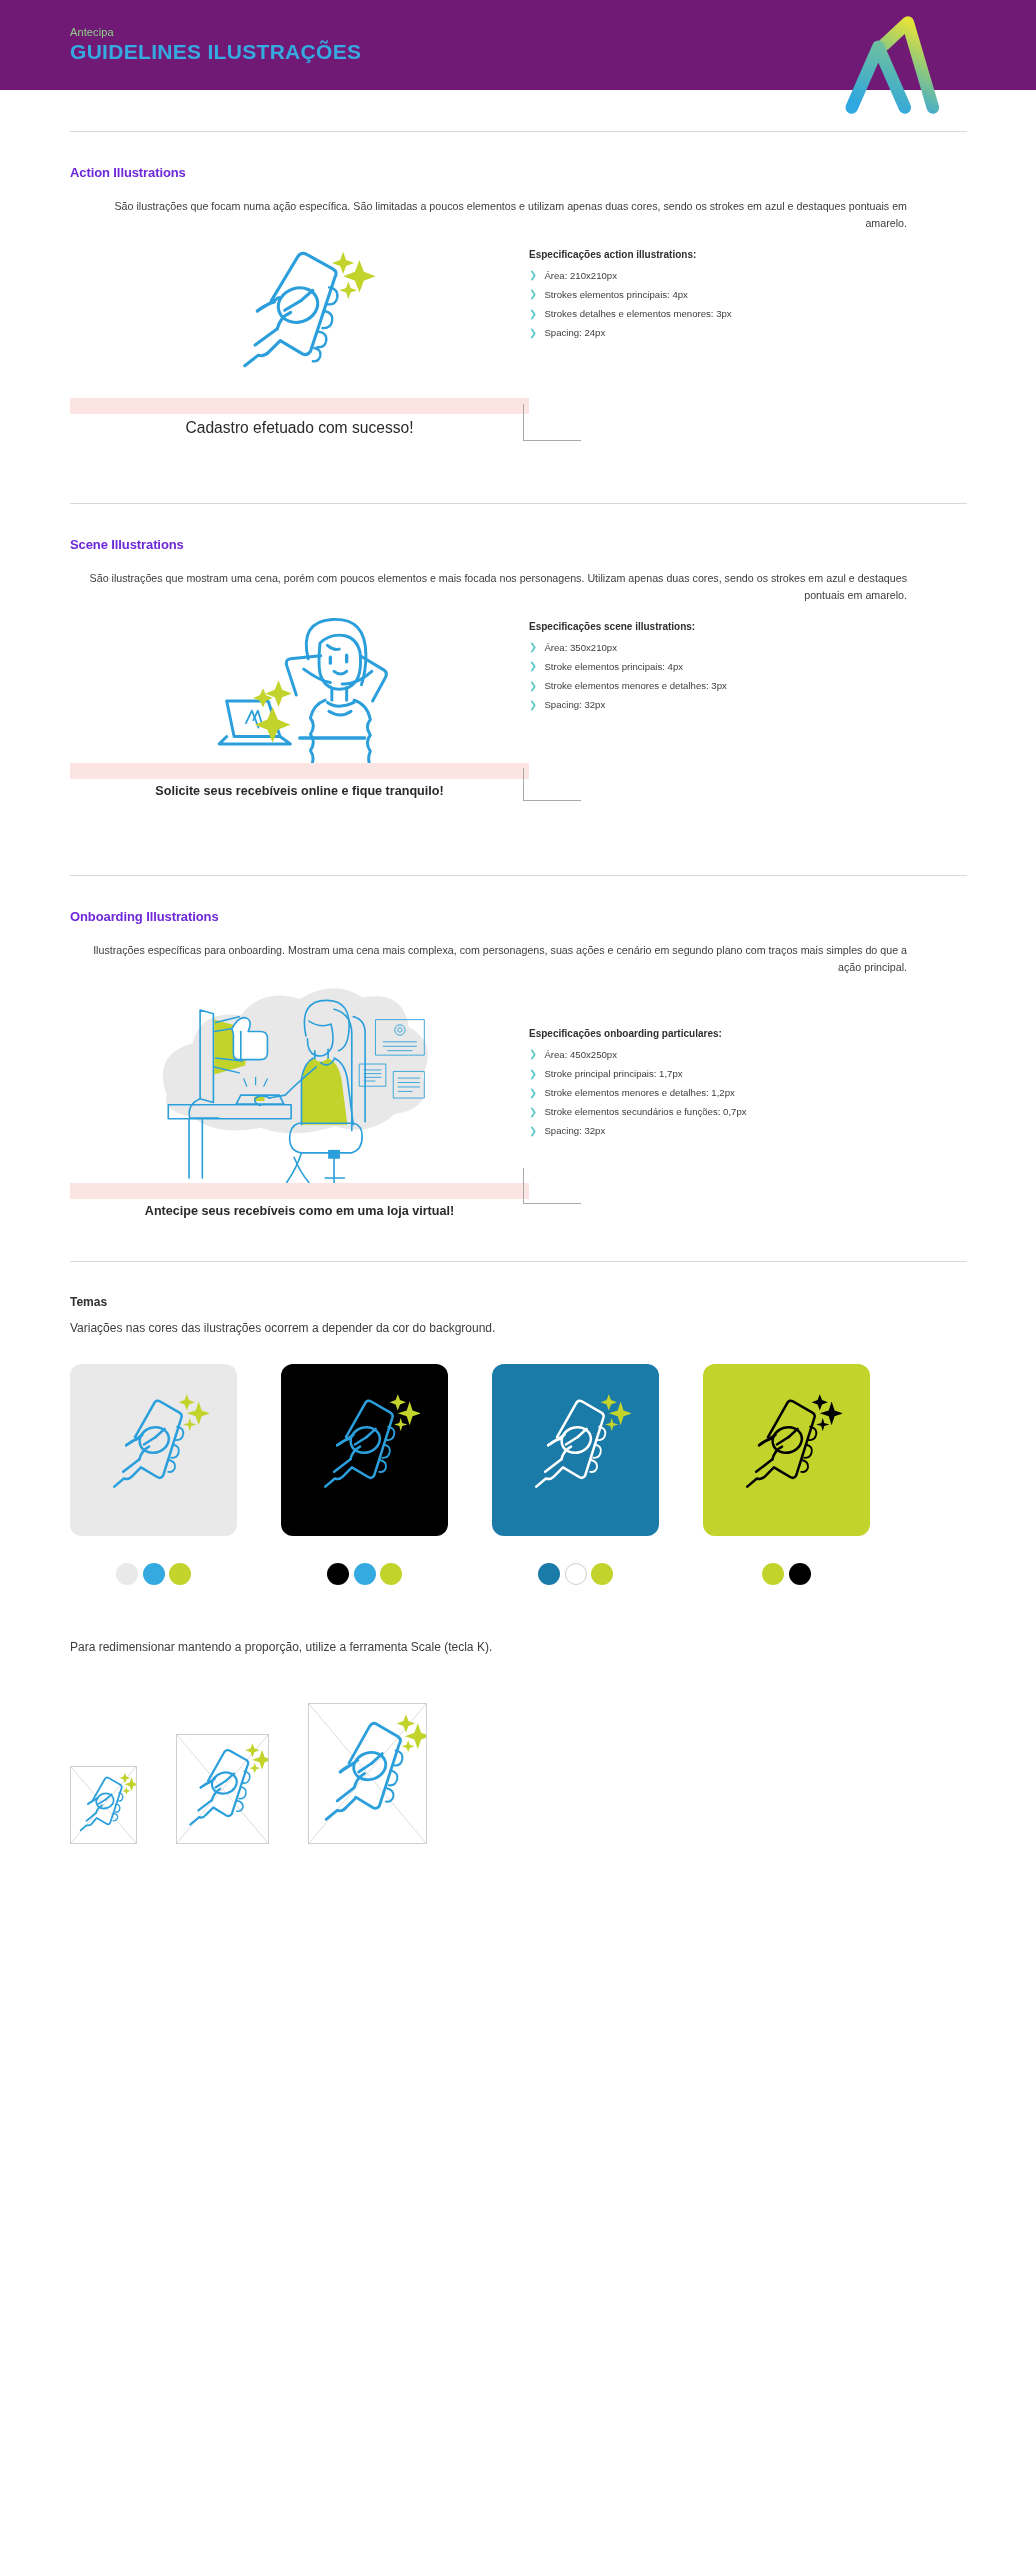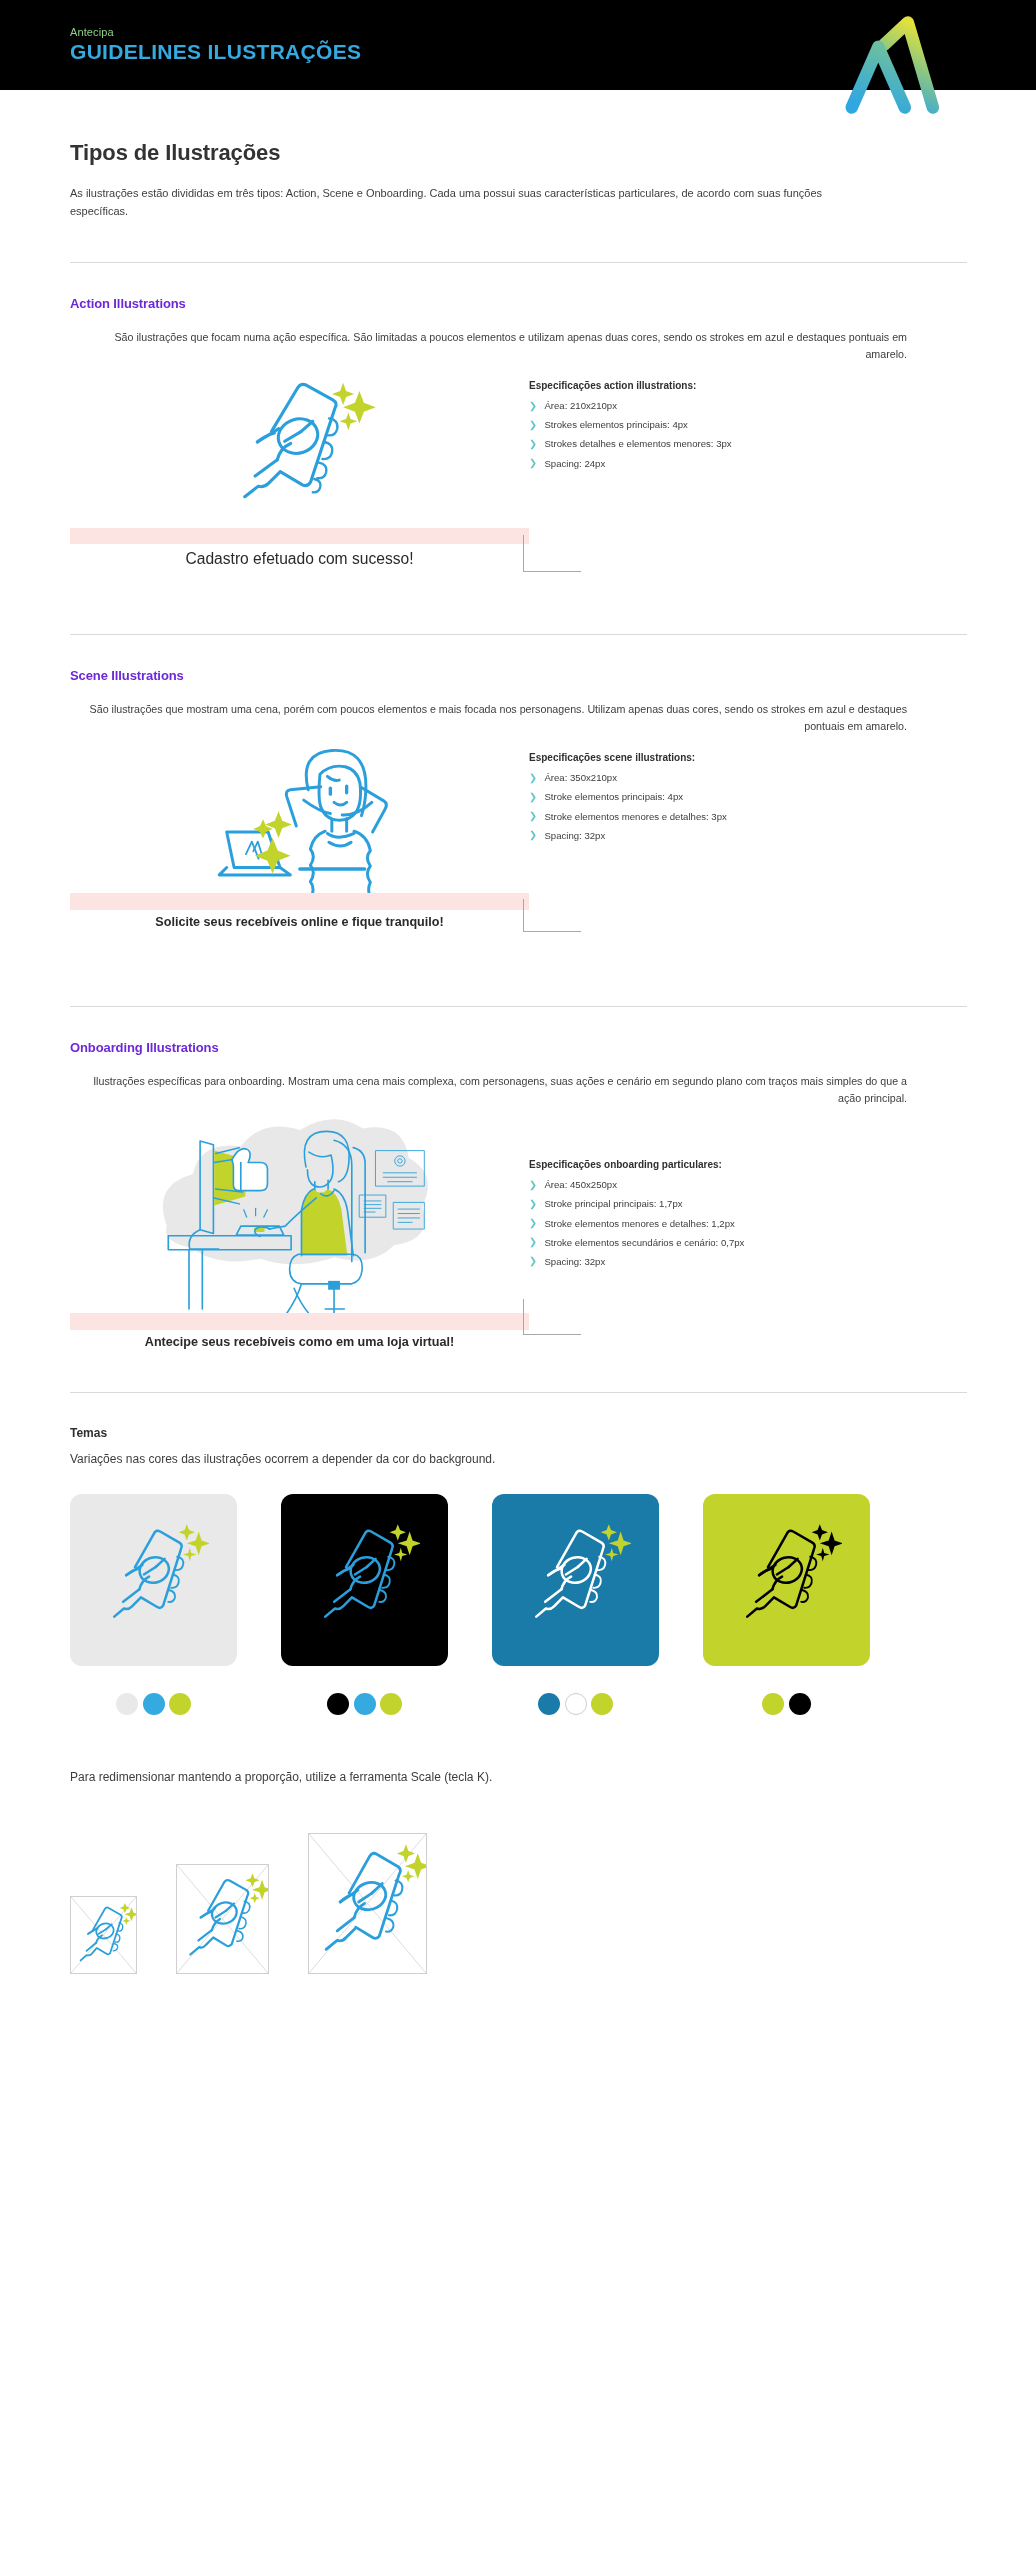--- a/index.html
+++ b/index.html
@@ -7,21 +7,21 @@
     width: 1037px;
     background: #ffffff;
     font-family: "Liberation Sans", sans-serif;
     color: #333333;
     -webkit-font-smoothing: antialiased;
   }
 
   
   .header {
     height: 90px;
-    background: #000000;
+    background: #701a75;
     position: relative;
     display: flex;
     align-items: center;
     padding-left: 70px;
   }
   .brand-small {
     font-size: 11px;
     color: #8fd18a;
     letter-spacing: 0.1px;
     margin-bottom: 2.2px;
@@ -237,24 +237,20 @@
         </linearGradient>
       </defs>
       <path d="M84 47 L116 17 L150 132" fill="none" stroke="url(#lg1)" stroke-width="17" stroke-linecap="round" stroke-linejoin="round"></path>
       <path d="M40 132 L76 50 L112 132" fill="none" stroke="url(#lg2)" stroke-width="17" stroke-linecap="round" stroke-linejoin="round"></path>
     </svg>
   </div>
 </div>
 
 <div class="page">
 
-  <div class="intro">
-    <h1 class="page-title">Tipos de Ilustrações</h1>
-    <p class="lead">As ilustrações estão divididas em três tipos: Action, Scene e Onboarding. Cada uma possui suas características particulares, de acordo com suas funções específicas.</p>
-  </div>
 
   <hr class="rule">
 
   <div class="section">
     <h2 class="section-title">Action Illustrations</h2>
     <p class="section-desc">São ilustrações que focam numa ação específica. São limitadas a poucos elementos e utilizam apenas duas cores, sendo os strokes em azul e destaques pontuais em amarelo.</p>
 
     <div class="showcase">
       <div class="illo-col">
         <div class="illo-art">
@@ -507,21 +503,21 @@
         <div class="spec-item">
           <span class="chev">❯</span>
           <span>Stroke principal principais: 1,7px</span>
         </div>
         <div class="spec-item">
           <span class="chev">❯</span>
           <span>Stroke elementos menores e detalhes: 1,2px</span>
         </div>
         <div class="spec-item">
           <span class="chev">❯</span>
-          <span>Stroke elementos secundários e cenário: 0,7px</span>
+          <span>Stroke elementos secundários e funções: 0,7px</span>
         </div>
         <div class="spec-item">
           <span class="chev">❯</span>
           <span>Spacing: 32px</span>
         </div>
       </div>
     </div>
   </div>
 
   <hr class="rule">

